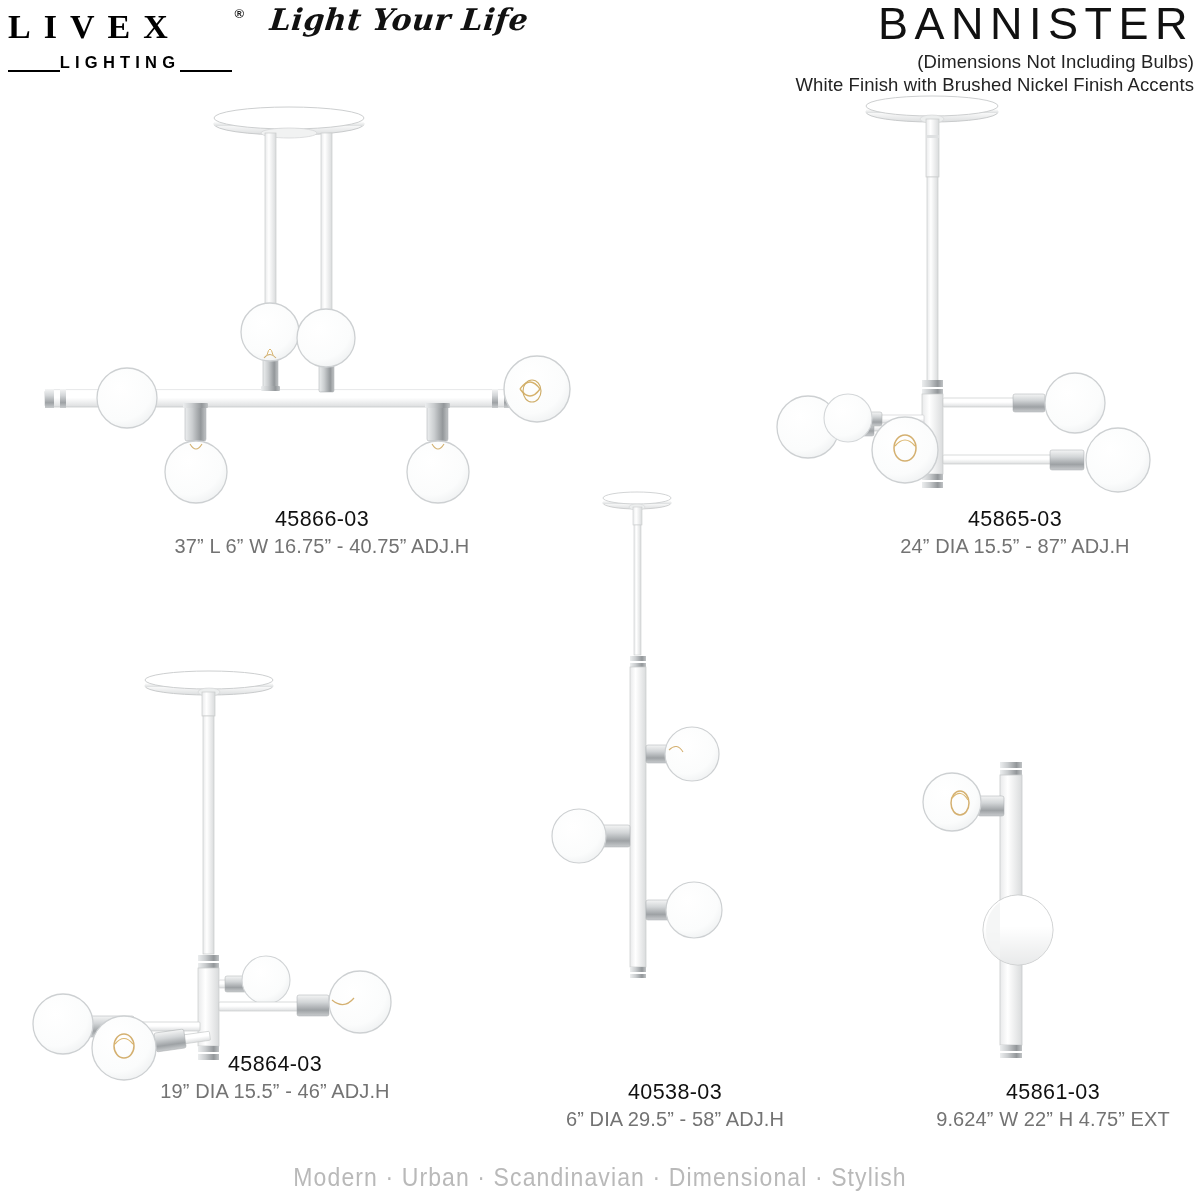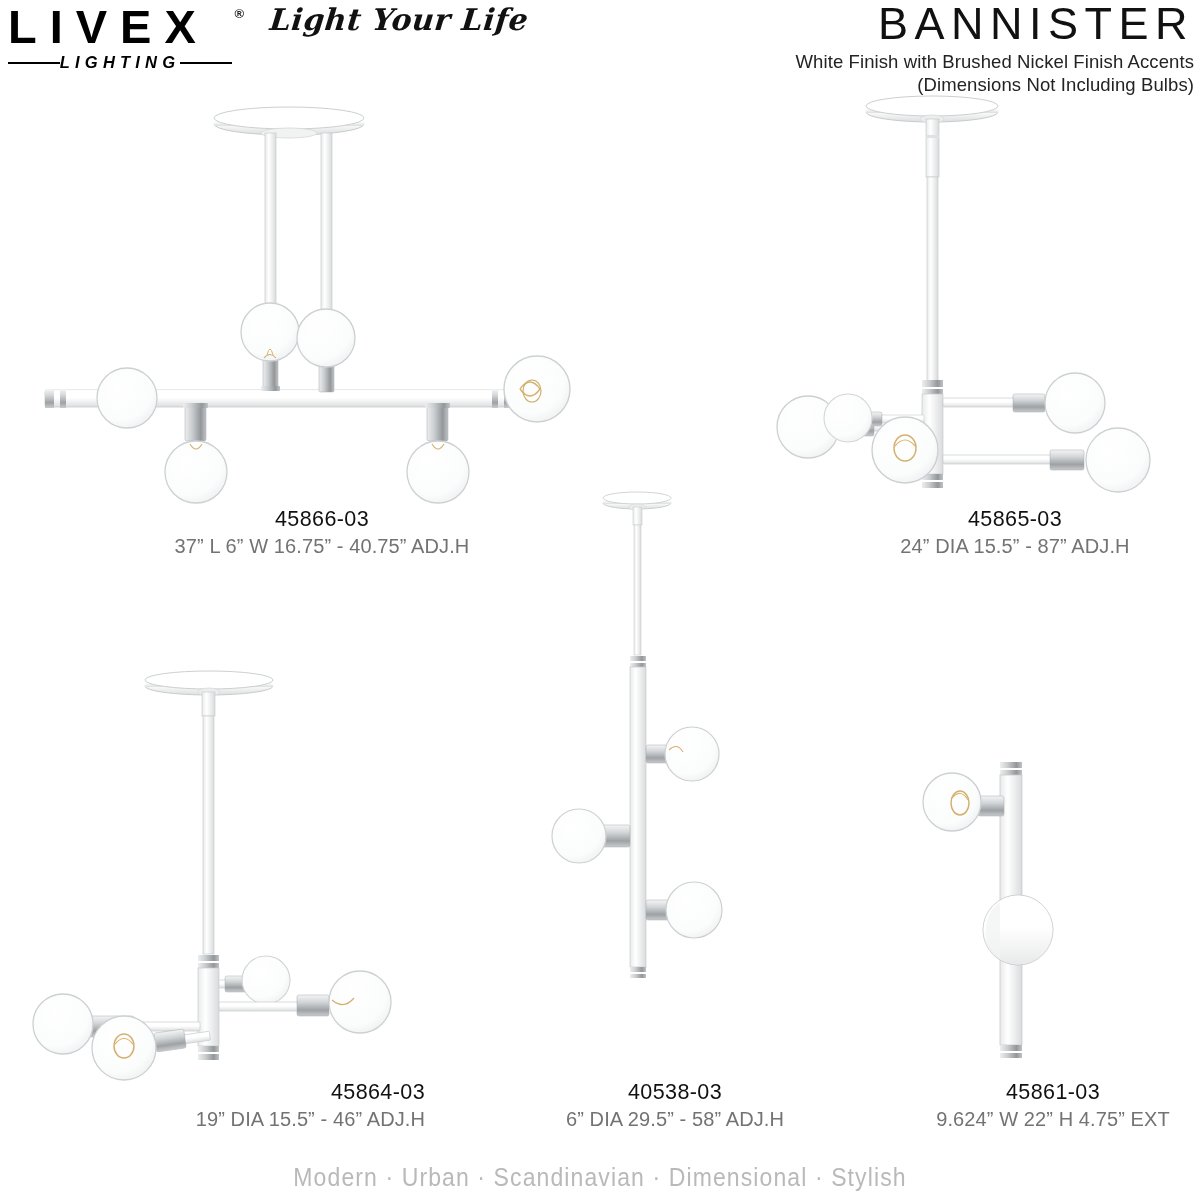--- a/index.html
+++ b/index.html
@@ -10,30 +10,30 @@
     color:#1a1a1a;
     overflow:hidden;
     position:relative;
   }
   .sheet{position:relative;width:1200px;height:1200px;}
 
   
   .header{position:absolute;left:0;top:0;width:1200px;height:92px;}
   .logo-block{position:absolute;left:8px;top:4px;width:230px;}
   .logo-word{
-    font-family:Liberation Sans, sans-serif;
-    font-weight:700;font-size:47px;letter-spacing:13px;
+    font-family:Liberation Serif, serif;
+    font-weight:700;font-size:34px;letter-spacing:13px;
     line-height:46px;color:#000;display:block;
   }
   .logo-reg{
     position:absolute;right:-6px;top:2px;font-size:13px;font-weight:700;
   }
   .logo-sub{
-    position:relative;display:flex;align-items:center;gap:0;
-    margin-top:3px;width:224px;font-style:italic;
+    position:relative;display:flex;align-items:flex-end;gap:0;
+    margin-top:3px;width:224px;
   }
   .logo-rule{flex:1 1 auto;height:2px;background:#000;}
   .logo-sub-word{
     font-weight:700;font-size:16.5px;letter-spacing:5.2px;color:#000;
     white-space:nowrap;
   }
   .tagline-script{
     position:absolute;left:270px;top:2px;
     font-family:"DejaVu Serif", serif;
     font-style:italic;font-weight:700;
@@ -88,22 +88,22 @@
         <span class="logo-rule"></span>
         <span class="logo-sub-word">LIGHTING</span>
         <span class="logo-rule"></span>
       </div>
     </div>
 
     <div class="tagline-script">Light Your Life</div>
 
     <div class="collection">
       <div class="collection-name">BANNISTER</div>
+      <div class="collection-line">(Dimensions Not Including Bulbs)</div>
       <div class="collection-line">White Finish with Brushed Nickel Finish Accents</div>
-      <div class="collection-line">(Dimensions Not Including Bulbs)</div>
     </div>
   </div>
 
   <div class="fig" style="left:40px;top:100px;">
     <svg width="580" height="400" viewBox="0 0 580 400">
       <defs>
         <linearGradient id="wht" x1="0" y1="0" x2="0" y2="1">
           <stop offset="0" stop-color="#ffffff"></stop>
             <stop offset="0.45" stop-color="#ffffff"></stop>
           <stop offset="1" stop-color="#dcdedf"></stop>
@@ -288,21 +288,21 @@
       <circle cx="33" cy="374" r="30" fill="url(#glass)" stroke="#cdd0d2" stroke-width="1.3"></circle>
 
       <rect x="140" y="384" width="40" height="9" rx="1" fill="url(#wht)" stroke="#c9cbcc" stroke-width="0.7" transform="rotate(-8 160 388)"></rect>
       <rect x="125" y="381" width="30" height="19" rx="2" fill="url(#nik)" stroke="#a6aaac" stroke-width="0.5" transform="rotate(-8 140 390)"></rect>
       <circle cx="94" cy="398" r="32" fill="url(#glass)" stroke="#cdd0d2" stroke-width="1.3"></circle>
       <ellipse cx="94" cy="396" rx="10" ry="12" fill="none" stroke="#d4b070" stroke-width="1.5"></ellipse>
       <path d="M85 394 q9 -11 18 0" fill="none" stroke="#dcb76f" stroke-width="1.2"></path>
     </svg>
   </div>
 
-  <div class="caption" style="left:125px;top:1078px;width:300px;text-align:right;">
+  <div class="caption" style="left:125px;top:1050px;width:300px;">
     <div class="sku">45864-03</div>
     <div class="dims">19” DIA  15.5” - 46” ADJ.H</div>
   </div>
 
   <div class="caption" style="left:525px;top:1078px;width:300px;">
     <div class="sku">40538-03</div>
     <div class="dims">6” DIA  29.5” - 58” ADJ.H</div>
   </div>
 
   <div class="fig" style="left:930px;top:740px;">

